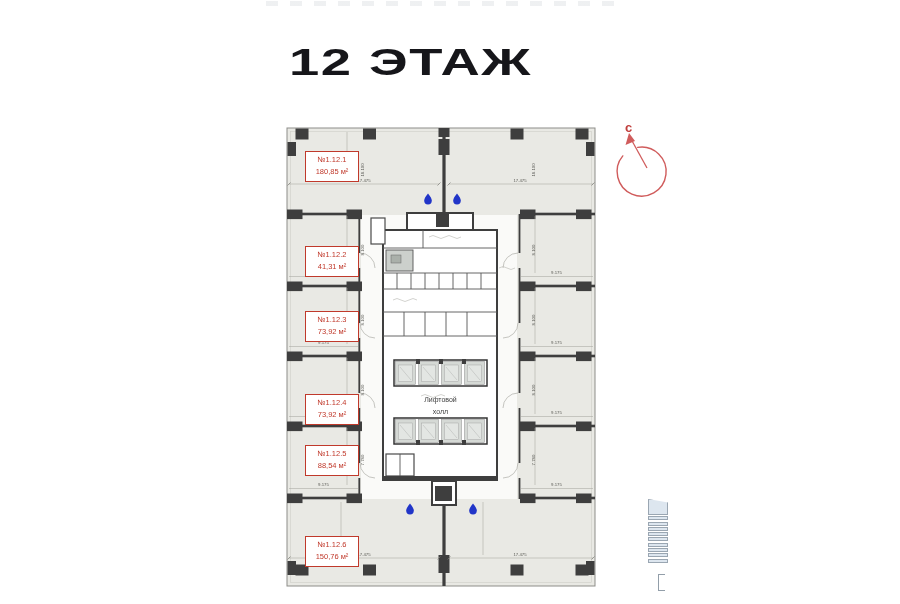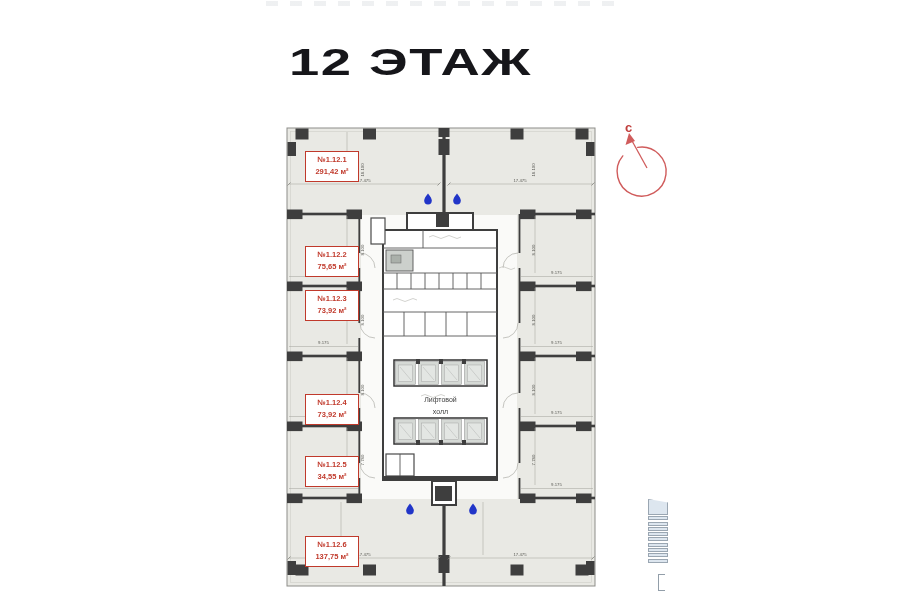--- a/index.html
+++ b/index.html
@@ -22,21 +22,21 @@
   }
   .compass{position:absolute;left:597px;top:110px;}
   .compass text{font-family:"Liberation Sans",sans-serif;font-size:13px;font-weight:700;fill:#c03e3c;}
 
   .plan{position:absolute;left:283px;top:118px;width:316px;height:472px;}
   .plan svg{position:absolute;left:0;top:0;}
 
   .room-label{
     position:absolute;left:22px;width:46px;background:#fff;
     border:1px solid var(--label-red);color:var(--label-red);
-    font-size:7.5px;font-weight:700;text-align:center;
+    font-size:7.5px;font-weight:400;text-align:center;
     padding:2px 3px;line-height:1.65;white-space:nowrap;box-sizing:content-box;
   }
 
   svg .wall{fill:var(--wall);}
   svg .floor{fill:var(--floor);stroke:#8d8d89;stroke-width:1;}
   svg .inner-line{fill:none;stroke:#cfcfc9;stroke-width:.6;}
   svg .corridor{fill:#fafaf8;}
   svg .partition{stroke:#555;stroke-width:.9;fill:none;}
   svg .core-wall{stroke:var(--wall);stroke-width:2;fill:#ffffff;}
   svg .core-thin{stroke:#4a4a4a;stroke-width:1.2;fill:#ffffff;}
@@ -259,41 +259,41 @@
     <g>
       <path class="drop" transform="translate(145,80)" d="M0,-4.6 C2.6,-1.4 3.8,0.8 3.8,2.6 A3.8,4 0 1 1 -3.8,2.6 C-3.8,0.8 -2.6,-1.4 0,-4.6 Z"></path>
       <path class="drop" transform="translate(174,80)" d="M0,-4.6 C2.6,-1.4 3.8,0.8 3.8,2.6 A3.8,4 0 1 1 -3.8,2.6 C-3.8,0.8 -2.6,-1.4 0,-4.6 Z"></path>
       <path class="drop" transform="translate(127,390)" d="M0,-4.6 C2.6,-1.4 3.8,0.8 3.8,2.6 A3.8,4 0 1 1 -3.8,2.6 C-3.8,0.8 -2.6,-1.4 0,-4.6 Z"></path>
       <path class="drop" transform="translate(190,390)" d="M0,-4.6 C2.6,-1.4 3.8,0.8 3.8,2.6 A3.8,4 0 1 1 -3.8,2.6 C-3.8,0.8 -2.6,-1.4 0,-4.6 Z"></path>
     </g>
   </svg>
 
   <div class="room-label" style="top:33px">
     <span>№1.12.1</span><br>
-    <span>291,42 м²</span>
+    <span>180,85 м²</span>
   </div>
   <div class="room-label" style="top:128px">
     <span>№1.12.2</span><br>
-    <span>75,65 м²</span>
-  </div>
-  <div class="room-label" style="top:172px">
+    <span>41,31 м²</span>
+  </div>
+  <div class="room-label" style="top:193px">
     <span>№1.12.3</span><br>
     <span>73,92 м²</span>
   </div>
   <div class="room-label" style="top:276px">
     <span>№1.12.4</span><br>
     <span>73,92 м²</span>
   </div>
-  <div class="room-label" style="top:338px">
+  <div class="room-label" style="top:327px">
     <span>№1.12.5</span><br>
-    <span>34,55 м²</span>
+    <span>88,54 м²</span>
   </div>
   <div class="room-label" style="top:418px">
     <span>№1.12.6</span><br>
-    <span>137,75 м²</span>
+    <span>150,76 м²</span>
   </div>
 </div>
 
 <div class="section-indicator">
   <div class="bar first"></div>
   <div class="bar"></div>
   <div class="bar"></div>
   <div class="bar"></div>
   <div class="bar"></div>
   <div class="bar"></div>

